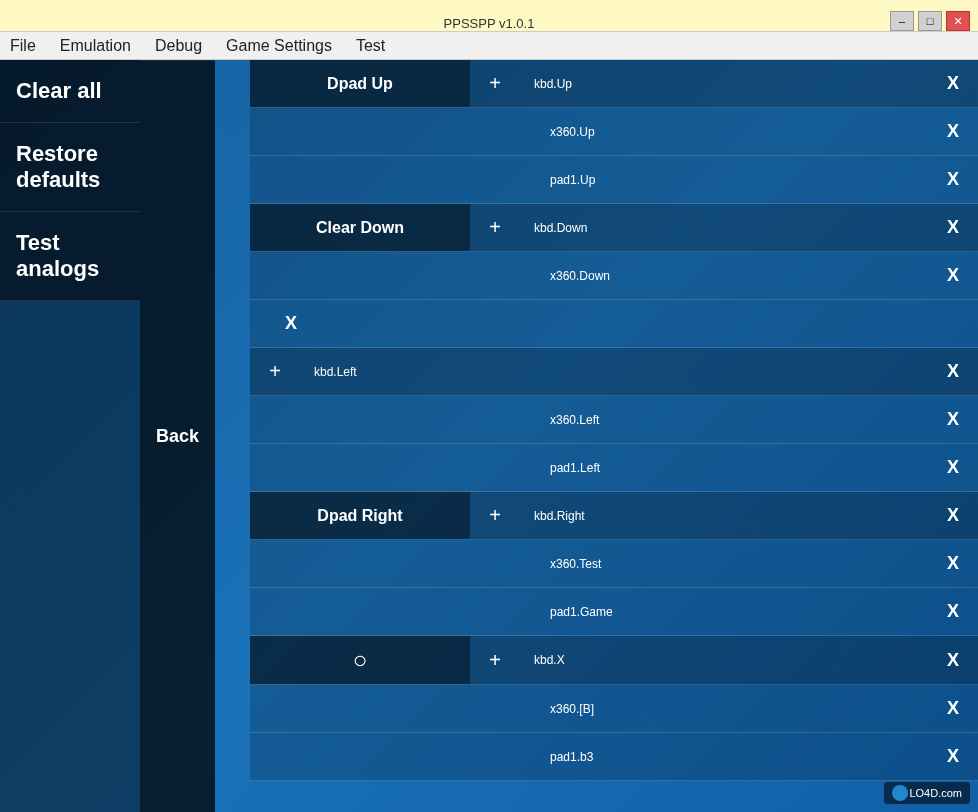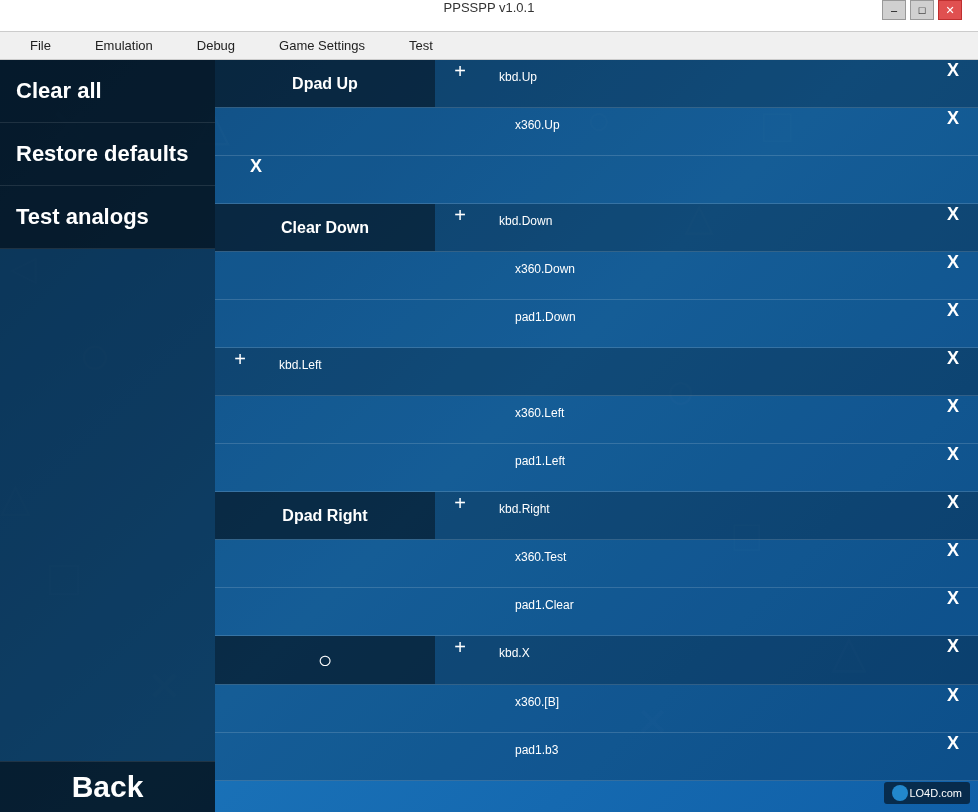--- a/index.html
+++ b/index.html
@@ -7,26 +7,26 @@
       width: 978px;
       height: 812px;
       overflow: hidden;
       font-family: Arial, sans-serif;
       background: #1a6fa0;
       position: relative;
     }
 
     
     .title-bar {
-      background: #ffffff;
+      background: #fef9c3;
       height: 32px;
       display: flex;
-      align-items: flex-start;
+      align-items: flex-end;
       justify-content: space-between;
-      padding: 0 16px;
+      padding: 0 8px;
       border-bottom: 1px solid #ccc;
       position: relative;
     }
     .title-bar-title {
       position: absolute;
       left: 50%;
       transform: translateX(-50%);
       font-size: 13px;
       color: #333;
     }
@@ -52,25 +52,24 @@
     .menu-bar {
       background: #f0f0f0;
       height: 28px;
       display: flex;
       align-items: center;
       padding: 0 4px;
       border-bottom: 1px solid #ccc;
       gap: 12px;
     }
     .menu-item {
-      font-size: 13px;
+      font-size: 16px;
       color: #222;
       padding: 2px 6px;
       cursor: pointer;
-      margin-left: 20px;
     }
 
     
     .main-bg {
       position: absolute;
       top: 60px;
       left: 0;
       right: 0;
       bottom: 0;
       background: linear-gradient(135deg, #1560a0 0%, #1a72b8 50%, #1060a8 100%);
@@ -96,21 +95,20 @@
 
     
     .left-panel {
       position: absolute;
       top: 0;
       left: 0;
       width: 215px;
       bottom: 0;
       background: rgba(0,0,0,0.45);
       display: flex;
-      flex-direction: column;
       justify-content: space-between;
       padding: 0;
     }
     .left-top {
       display: flex;
       flex-direction: column;
     }
     .left-btn {
       background: rgba(0,0,0,0.5);
       color: white;
@@ -118,21 +116,21 @@
       font-weight: bold;
       padding: 18px 16px;
       cursor: pointer;
       border: none;
       text-align: left;
       border-bottom: 1px solid rgba(255,255,255,0.1);
     }
     .back-btn {
       background: rgba(0,0,0,0.5);
       color: white;
-      font-size: 30px;
+      font-size: 18px;
       font-weight: bold;
       padding: 8px 16px;
       cursor: pointer;
       border: none;
       text-align: center;
       border-top: 1px solid rgba(255,255,255,0.1);
     }
 
     
     .right-table {
@@ -140,23 +138,24 @@
       top: 0;
       left: 215px;
       right: 0;
       bottom: 0;
       display: flex;
       flex-direction: column;
     }
 
     .table-row {
       display: flex;
-      align-items: flex-start;
+      align-items: center;
       border-bottom: 1px solid rgba(255,255,255,0.15);
       min-height: 48px;
+      margin-left: 35px;
     }
     .table-row.primary-row {
       background: rgba(0,0,0,0.35);
     }
     .table-row.secondary-row {
       background: rgba(0,0,0,0.18);
       padding-left: 16px;
     }
 
     .cell-action {
@@ -297,35 +296,35 @@
       <div class="cell-action">Dpad Up</div>
       <div class="cell-plus">+</div>
       <div class="cell-binding">kbd.Up</div>
       <div class="cell-x">X</div>
     </div>
     <div class="table-row secondary-row">
       <div class="cell-binding secondary">x360.Up</div>
       <div class="cell-x">X</div>
     </div>
     <div class="table-row secondary-row">
+      <div class="cell-binding secondary">pad1.Up</div>
       <div class="cell-x">X</div>
     </div>
 
     <div class="table-row primary-row">
       <div class="cell-action">Clear Down</div>
       <div class="cell-plus">+</div>
       <div class="cell-binding">kbd.Down</div>
       <div class="cell-x">X</div>
     </div>
     <div class="table-row secondary-row">
       <div class="cell-binding secondary">x360.Down</div>
       <div class="cell-x">X</div>
     </div>
     <div class="table-row secondary-row">
-      <div class="cell-binding secondary">pad1.Down</div>
       <div class="cell-x">X</div>
     </div>
 
     <div class="table-row primary-row">
       <div class="cell-plus">+</div>
       <div class="cell-binding">kbd.Left</div>
       <div class="cell-x">X</div>
     </div>
     <div class="table-row secondary-row">
       <div class="cell-binding secondary">x360.Left</div>
@@ -340,21 +339,21 @@
       <div class="cell-action">Dpad Right</div>
       <div class="cell-plus">+</div>
       <div class="cell-binding">kbd.Right</div>
       <div class="cell-x">X</div>
     </div>
     <div class="table-row secondary-row">
       <div class="cell-binding secondary">x360.Test</div>
       <div class="cell-x">X</div>
     </div>
     <div class="table-row secondary-row">
-      <div class="cell-binding secondary">pad1.Clear</div>
+      <div class="cell-binding secondary">pad1.Game</div>
       <div class="cell-x">X</div>
     </div>
 
     <div class="table-row primary-row">
       <div class="cell-circle">○</div>
       <div class="cell-plus">+</div>
       <div class="cell-binding">kbd.X</div>
       <div class="cell-x">X</div>
     </div>
     <div class="table-row secondary-row">

